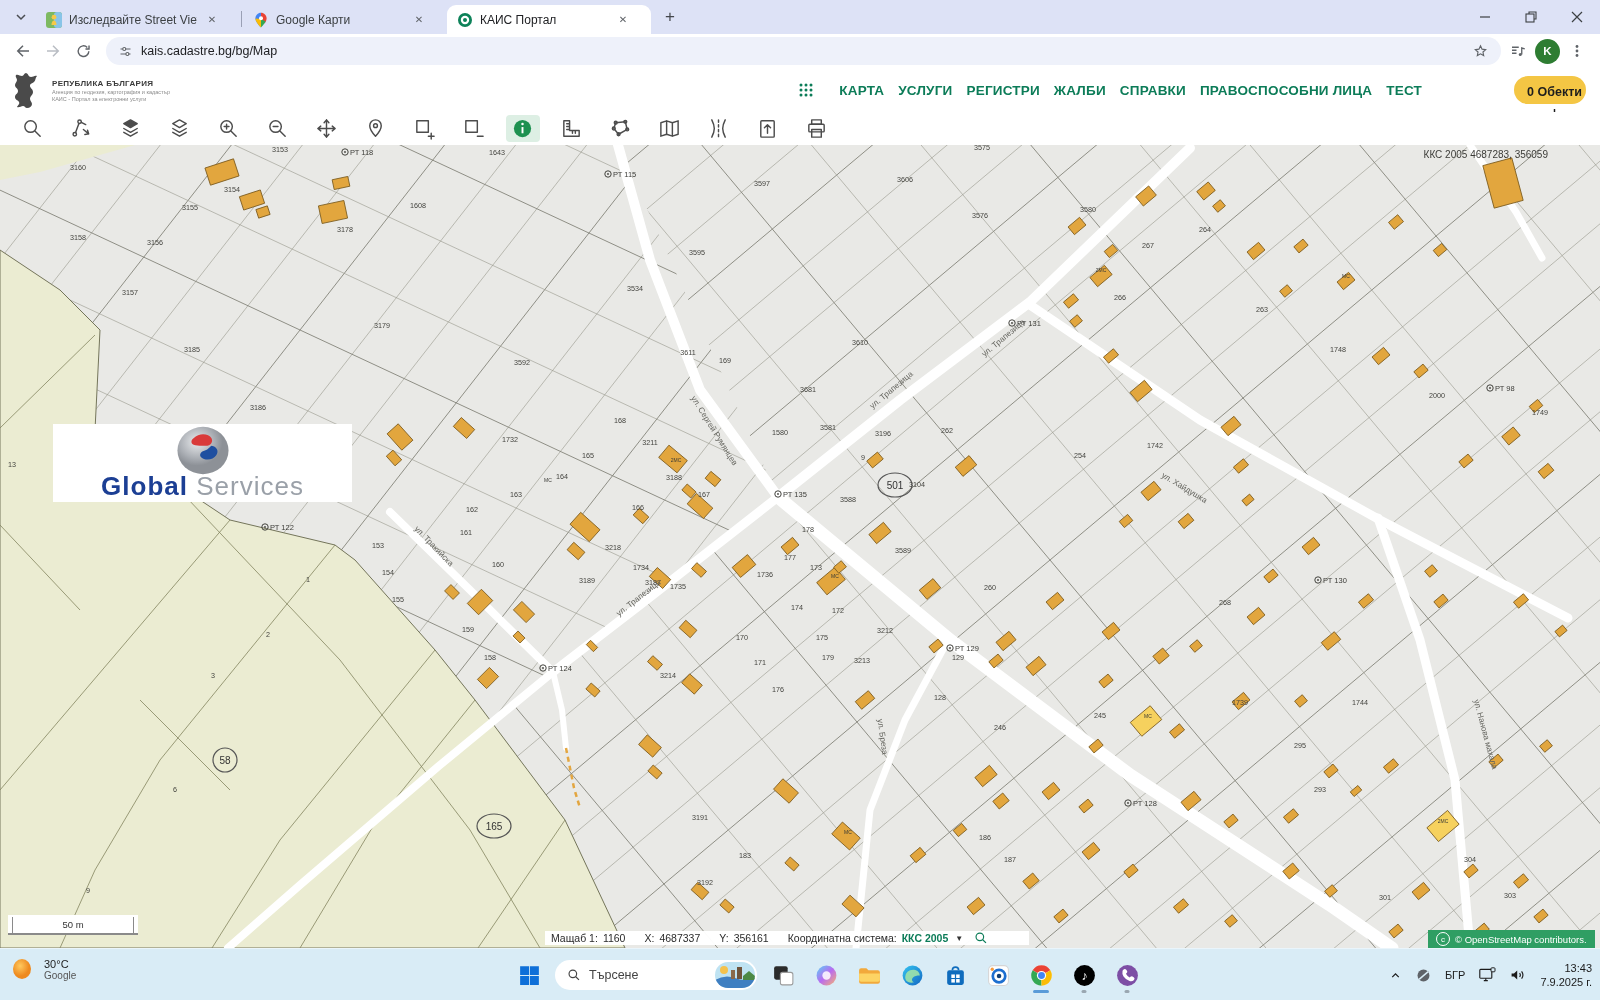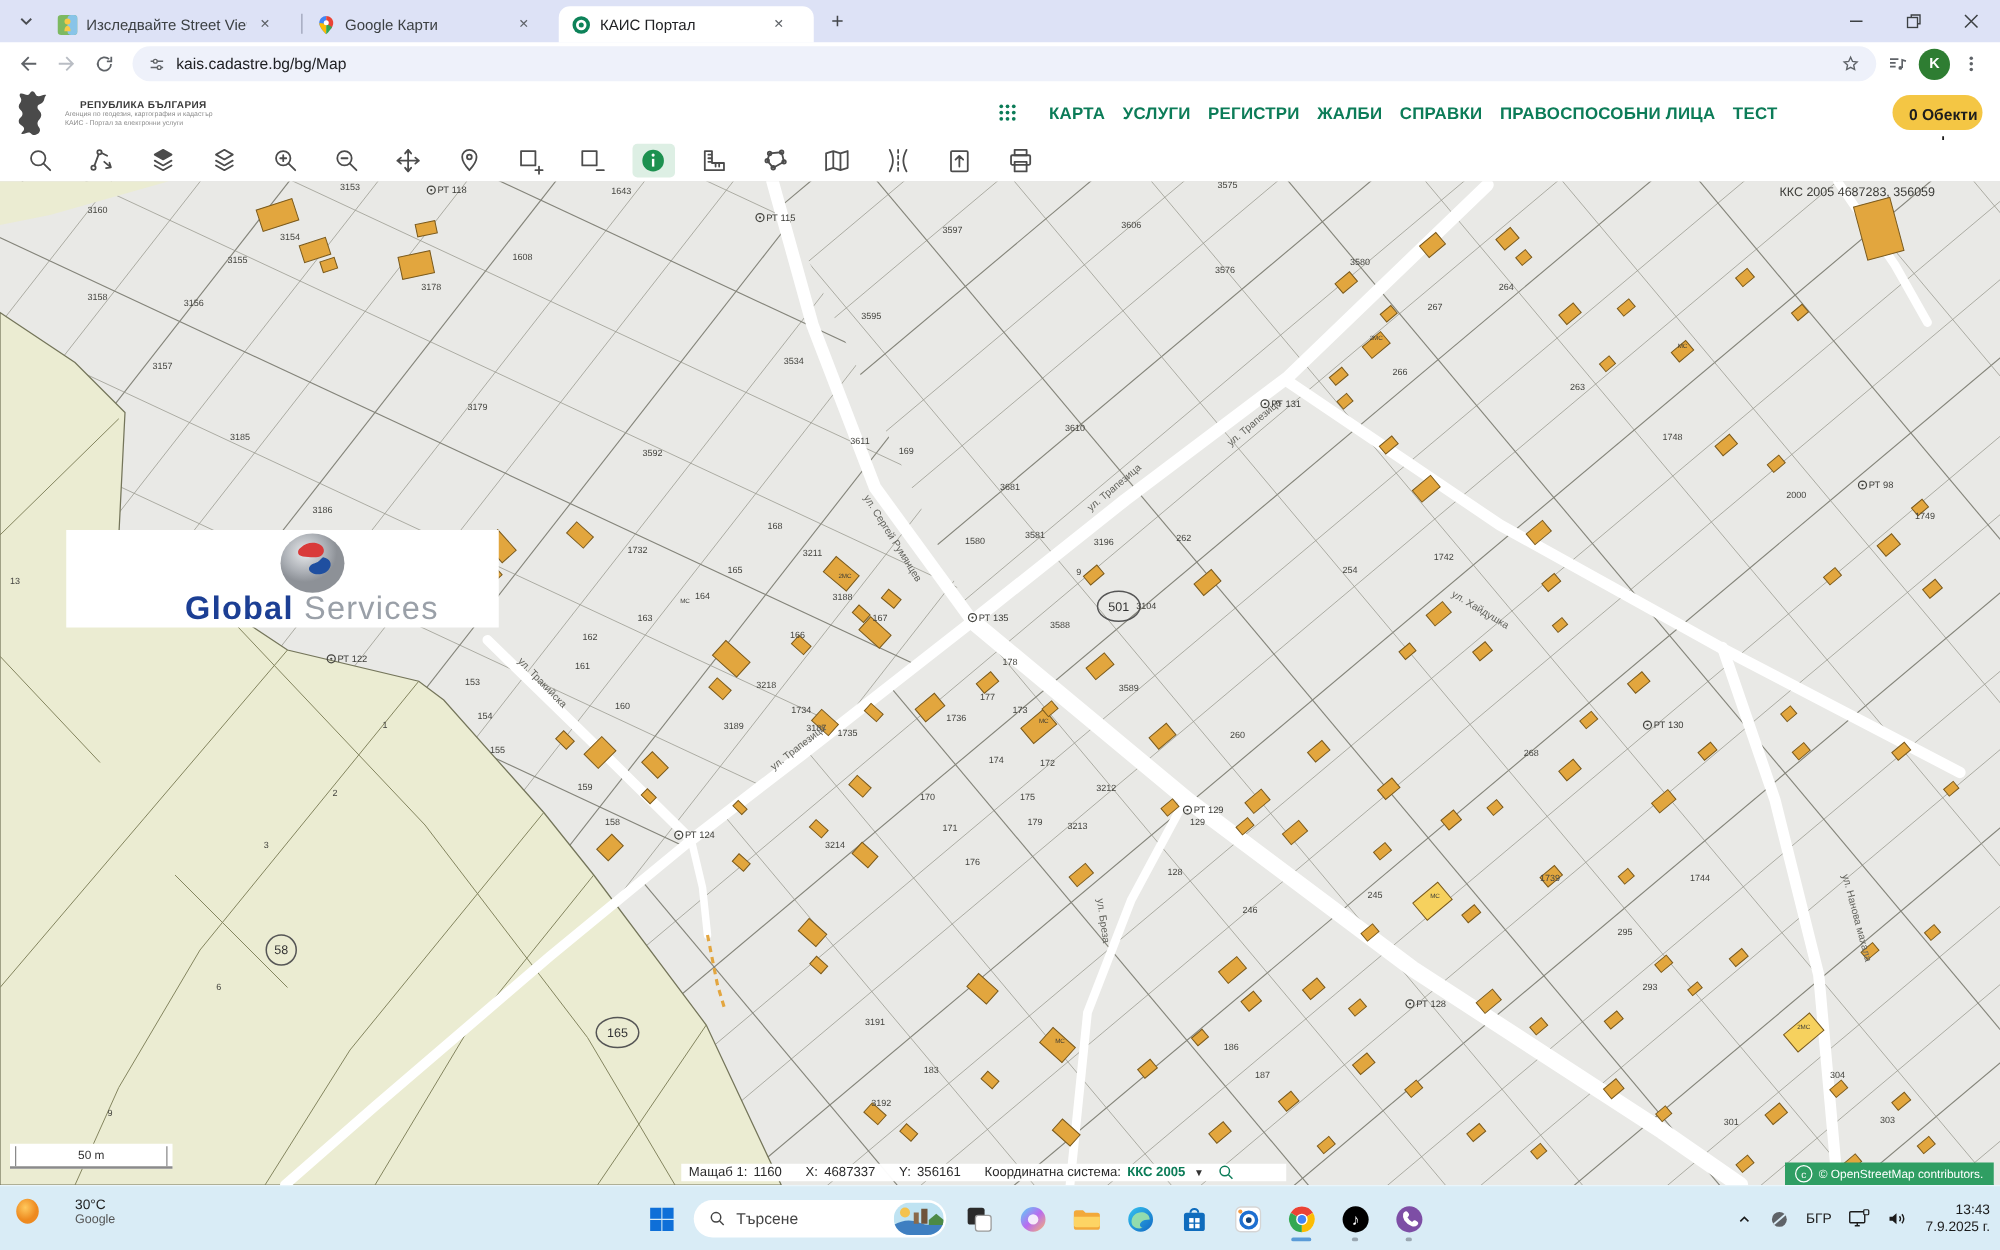--- a/index.html
+++ b/index.html
@@ -26,59 +26,59 @@
           display:flex;align-items:center;padding:0 10px;gap:4px;}
   .navbtn{width:26px;height:26px;display:flex;align-items:center;justify-content:center;border-radius:50%;}
   .omnibox{flex:1;height:28px;background:#eef1fa;border-radius:14px;display:flex;
            align-items:center;padding:0 12px;gap:8px;margin-left:6px;}
   .omnibox .url{font-size:12.5px;color:#202124;flex:1;}
   .avatar{width:25px;height:25px;border-radius:50%;background:#2e7d32;color:#fff;font-size:11.5px;
           font-weight:bold;display:flex;align-items:center;justify-content:center;}
   
   .siteheader{position:absolute;top:68px;left:0;right:0;height:44px;background:#fff;}
   .brand{position:absolute;left:10px;top:3px;display:flex;gap:8px;align-items:center;}
-  .brand .t1{font-size:8px;font-weight:bold;color:#3a3a3a;letter-spacing:.3px;margin-left:12px;}
+  .brand .t1{font-size:8px;font-weight:bold;color:#3a3a3a;letter-spacing:.3px;}
   .brand .t2{font-size:5.5px;color:#8a8a8a;margin-top:1px;}
   .mainnav{position:absolute;right:178px;top:0;height:44px;display:flex;align-items:center;gap:25px;}
   .navitem{font-size:13.5px;font-weight:bold;color:#0c7c58;letter-spacing:.2px;white-space:nowrap;}
   .objectspill{position:absolute;right:14px;top:8px;height:28px;background:#f4c644;border-radius:15px;
                display:flex;align-items:center;gap:9px;padding:0 4px 0 13px;flex-direction:column;}
   .objectspill .lbl{font-size:12.5px;font-weight:bold;color:#1d1d1d;white-space:nowrap;}
   .dlcircle{width:22px;height:22px;border-radius:50%;background:#fff;display:flex;
             align-items:center;justify-content:center;color:#1d1d1d;}
   
   .maptools{position:absolute;top:112px;left:0;right:0;height:33px;background:#fff;
             border-bottom:1px solid #dcdcdc;display:flex;align-items:center;padding-left:8px;}
   .toolbtn{width:49px;height:30px;display:flex;align-items:center;justify-content:center;}
   .toolbtn .ticon{width:34px;height:27px;display:flex;align-items:center;justify-content:center;border-radius:4px;}
   .toolbtn.active .ticon{background:#ddefe4;}
   
   .maparea{position:absolute;top:145px;left:0;width:1600px;height:803px;background:#e9e9e6;}
   .cornerref{position:absolute;top:4px;right:52px;font-size:10px;color:#3c3c38;}
   .gslogo{position:absolute;left:53px;top:279px;width:299px;height:78px;background:#fff;
-          display:flex;flex-direction:column;align-items:center;justify-content:flex-start;padding-left:47px;}
+          display:flex;flex-direction:column;align-items:center;justify-content:flex-start;}
   .gslogo .words{font-size:26px;letter-spacing:1px;margin-top:-6px;}
   .gslogo .w1{color:#1c3f94;font-weight:bold;}
   .gslogo .w2{color:#9aa0a8;}
   .scalebar{position:absolute;left:8px;top:770px;width:130px;height:18px;background:#ffffff;
             display:flex;align-items:center;justify-content:center;font-size:9.5px;color:#333;
             border-bottom:2px solid #8a8a8a;}
   .scalebar:before,.scalebar:after{content:"";position:absolute;top:2px;bottom:0;width:1px;background:#8a8a8a;}
   .scalebar:before{left:4px}.scalebar:after{right:4px}
   .statusbar{position:absolute;left:545px;top:786px;width:472px;height:14px;background:rgba(255,255,255,.97);
              display:flex;align-items:center;font-size:10.5px;color:#2b2b2b;padding:0 6px;gap:5px;}
   .statusbar .v{margin-right:14px;}
   .statusbar .crs{color:#0c7c58;font-weight:bold;}
   .caret{font-size:8px;color:#333;margin:0 6px 0 2px;}
   .attribution{position:absolute;left:1428px;top:785px;height:18px;background:#2f9e63;color:#fff;
                font-size:9.5px;display:flex;align-items:center;padding:0 8px;gap:5px;white-space:nowrap;}
   
   .taskbar{position:absolute;top:948px;left:0;right:0;height:52px;background:#d9ecf6;
            border-top:1px solid #eaf5fb;}
-  .weather{position:absolute;left:10px;top:7px;display:flex;align-items:center;gap:24px;}
+  .weather{position:absolute;left:10px;top:7px;display:flex;align-items:center;gap:8px;}
   .weather .wt{font-size:11px;color:#1e1e1e;}
   .weather .wc{font-size:10px;color:#555;}
   .tb-center{position:absolute;left:512px;top:0;height:52px;display:flex;align-items:center;gap:9px;}
   .tb-ic{width:34px;height:38px;display:flex;align-items:center;justify-content:center;
          border-radius:5px;position:relative;}
   .tb-ic .under{position:absolute;bottom:1px;left:50%;transform:translateX(-50%);
                 height:3px;border-radius:2px;background:#9aa7b1;width:5px;}
   .tb-ic.active .under{width:16px;background:#5a9bd8;}
   .searchpill{width:188px;height:30px;background:#fff;border-radius:15px;display:flex;
               align-items:center;gap:8px;padding:0 2px 0 12px;}

